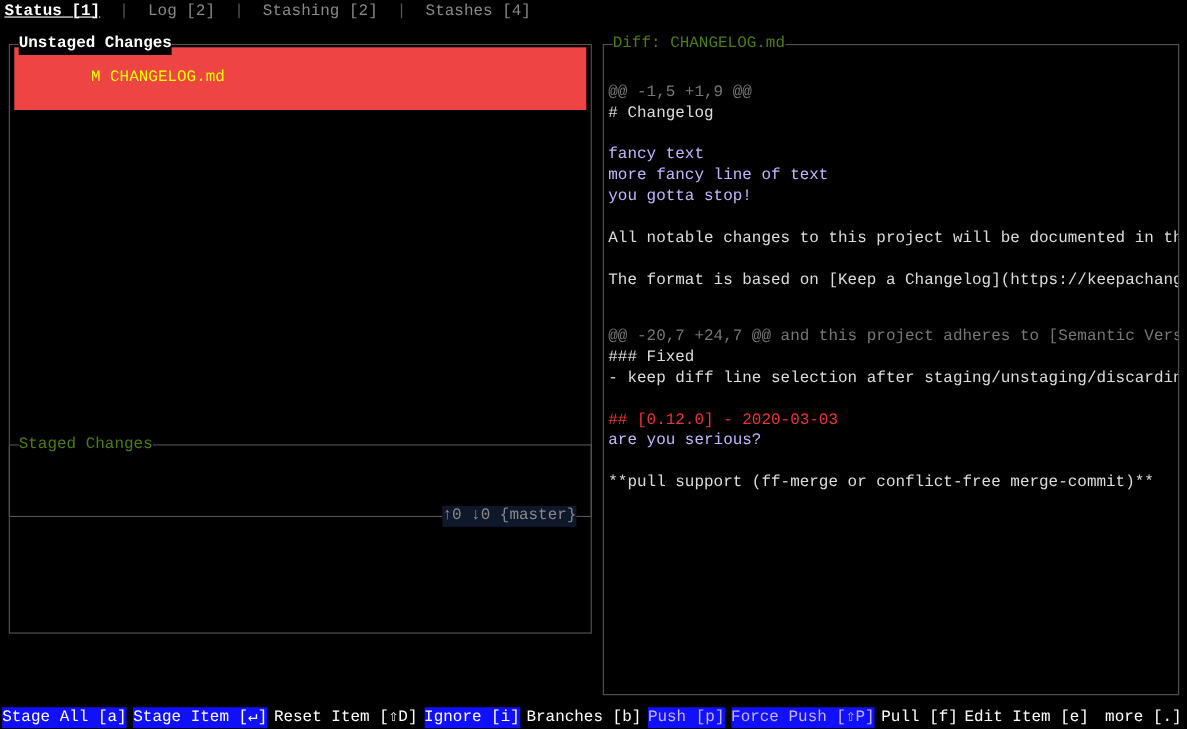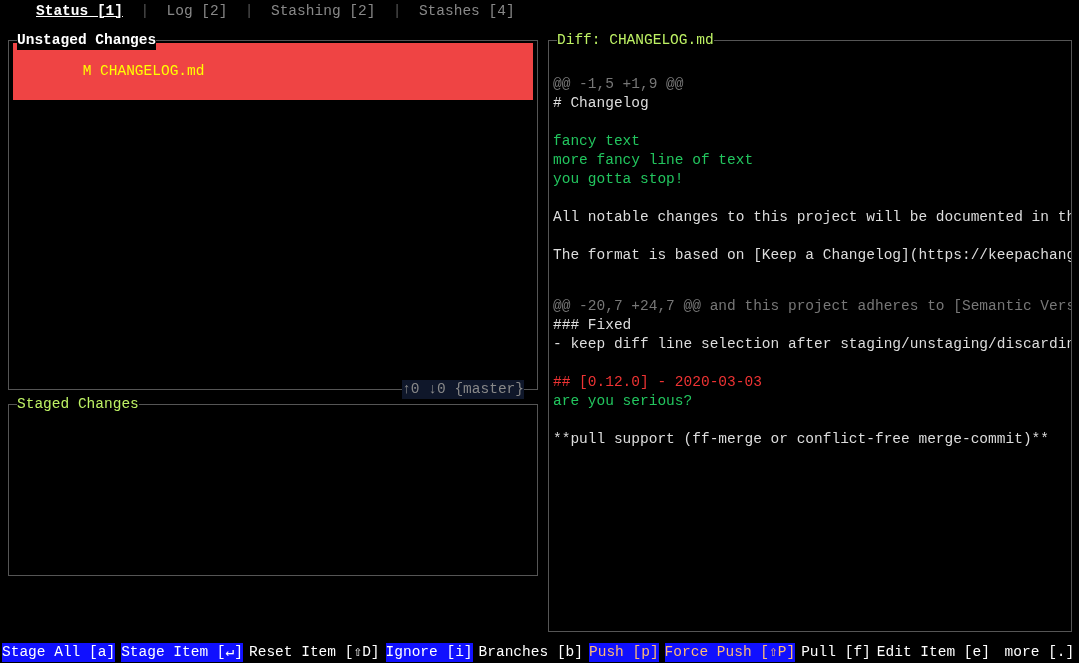--- a/index.html
+++ b/index.html
@@ -6,81 +6,81 @@
   html, body {
     width: 1079px; height: 663px;
     background: #000; color: #aaa;
     font-family: "Courier New", monospace;
     font-size: 14.5px; line-height: 19px;
     overflow: hidden;
   }
   .tabs {
     display: flex; align-items: center;
     padding: 2px 4px 4px 4px; height: 24px;
-    color: #888; white-space: pre; margin-left: 32px;
+    color: #888; white-space: pre;
   }
   .tab { color: #888; }
   .tab.active { color: #fff; text-decoration: underline; font-weight: bold; }
   .sep { color: #555; }
   .main {
     position: relative;
     height: 617px;
   }
   .panel {
     position: absolute;
     border: 1px solid #555;
   }
   .panel .title {
     position: absolute; top: -10px; left: 8px;
     background: #000; padding: 0 0px;
-    color: #bef264; white-space: pre;
+    color: #4d7c0f; white-space: pre;
   }
   .panel .title.bold { color: #fff; font-weight: bold; }
   .panel .footer {
     position: absolute; bottom: -10px; right: 13px;
     background: #0f172a; padding: 0 0px;
     color: #888; white-space: pre; margin-top: 44px;
   }
   .panel .body { padding: 2px 4px; }
   .row { white-space: pre; }
   .row.sel { background: #ef4444; color: #ff0; }
   .diffbody { padding: 2px 4px; white-space: pre; overflow: hidden; }
   .dl { white-space: pre; }
   .hunk { color: #777; margin-top: 32px; }
   .ctx  { color: #ddd; }
-  .add  { color: #22c55e; }
+  .add  { color: #c4b5fd; }
   .del  { color: #e33; }
   .cmdbar {
     position: absolute; left: 0; bottom: 0;
     width: 1079px; height: 22px;
     display: flex; align-items: center;
     white-space: pre; overflow: hidden;
     padding: 0 2px;
   }
   .cmd { display: inline-block; margin-right: 6px; }
   .cmd.primary { background: #1010ff; color: #fff; }
   .cmd.plain   { color: #fff; }
-  .cmd.dim     { background: #1010ff; color: #fdba74; }
+  .cmd.dim     { background: #1010ff; color: #c4b5fd; }
 </style>
 </head>
 <body>
 
 <div class="tabs">
   <span class="tab active">Status [1]</span>
   <span class="sep">  |  </span>
   <span class="tab">Log [2]</span>
   <span class="sep">  |  </span>
   <span class="tab">Stashing [2]</span>
   <span class="sep">  |  </span>
   <span class="tab">Stashes [4]</span>
 </div>
 
 <div class="main">
 
-  <div class="panel" style="left:8px; top:16px; width:530px; height:350px;">
+  <div class="panel" style="left:8px; top:16px; width:530px; height:430px;">
     <div class="title bold">Unstaged Changes</div>
     <div class="body">
       <div class="row sel">
         <span>M</span> <span>CHANGELOG.md</span>
       </div>
     </div>
     <div class="footer">↑0 ↓0 {master}</div>
   </div>
 
   <div class="panel" style="left:8px; top:380px; width:530px; height:172px;">

